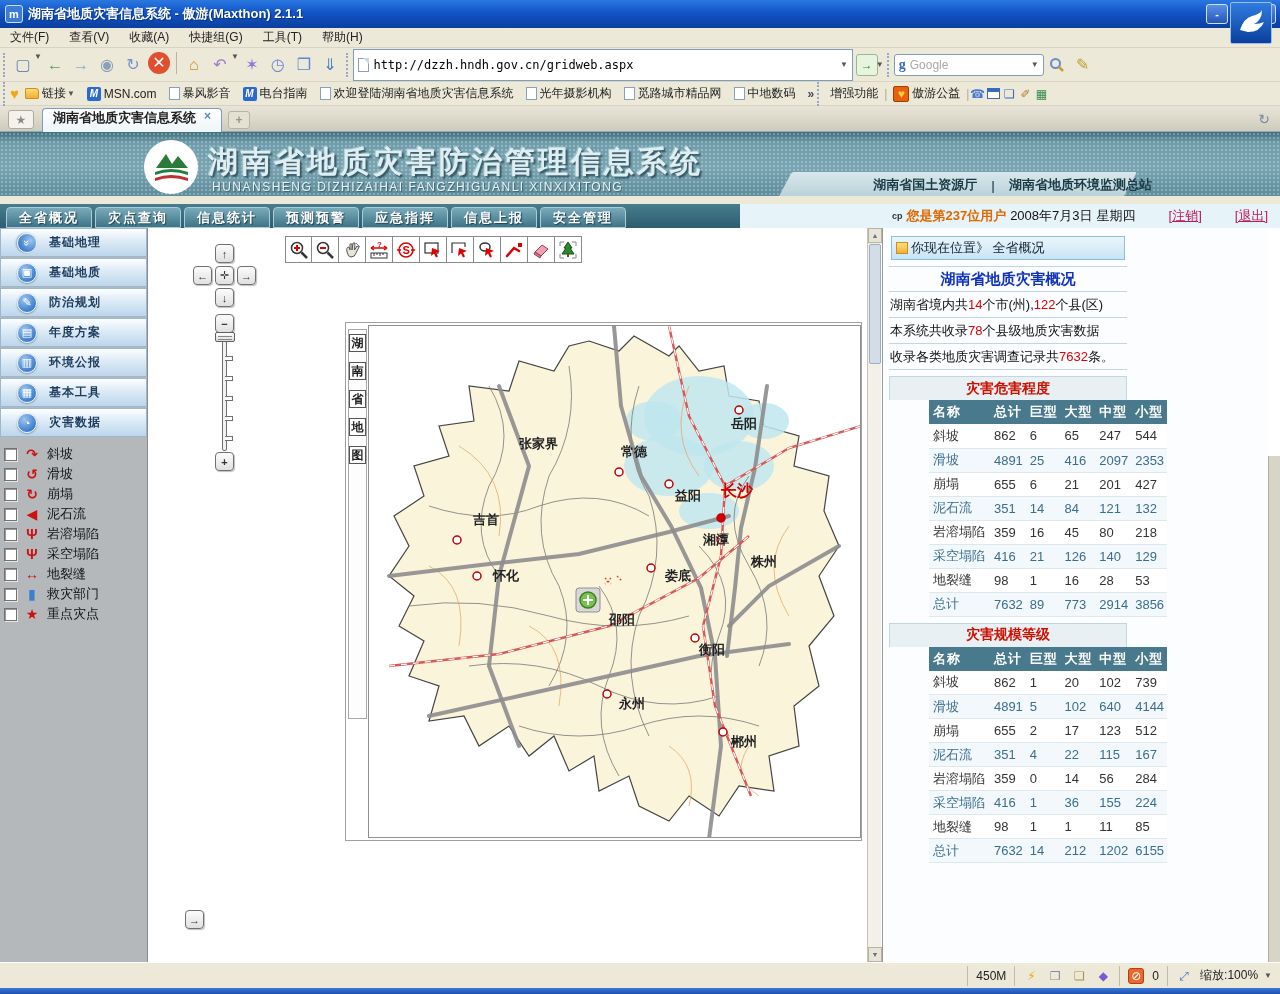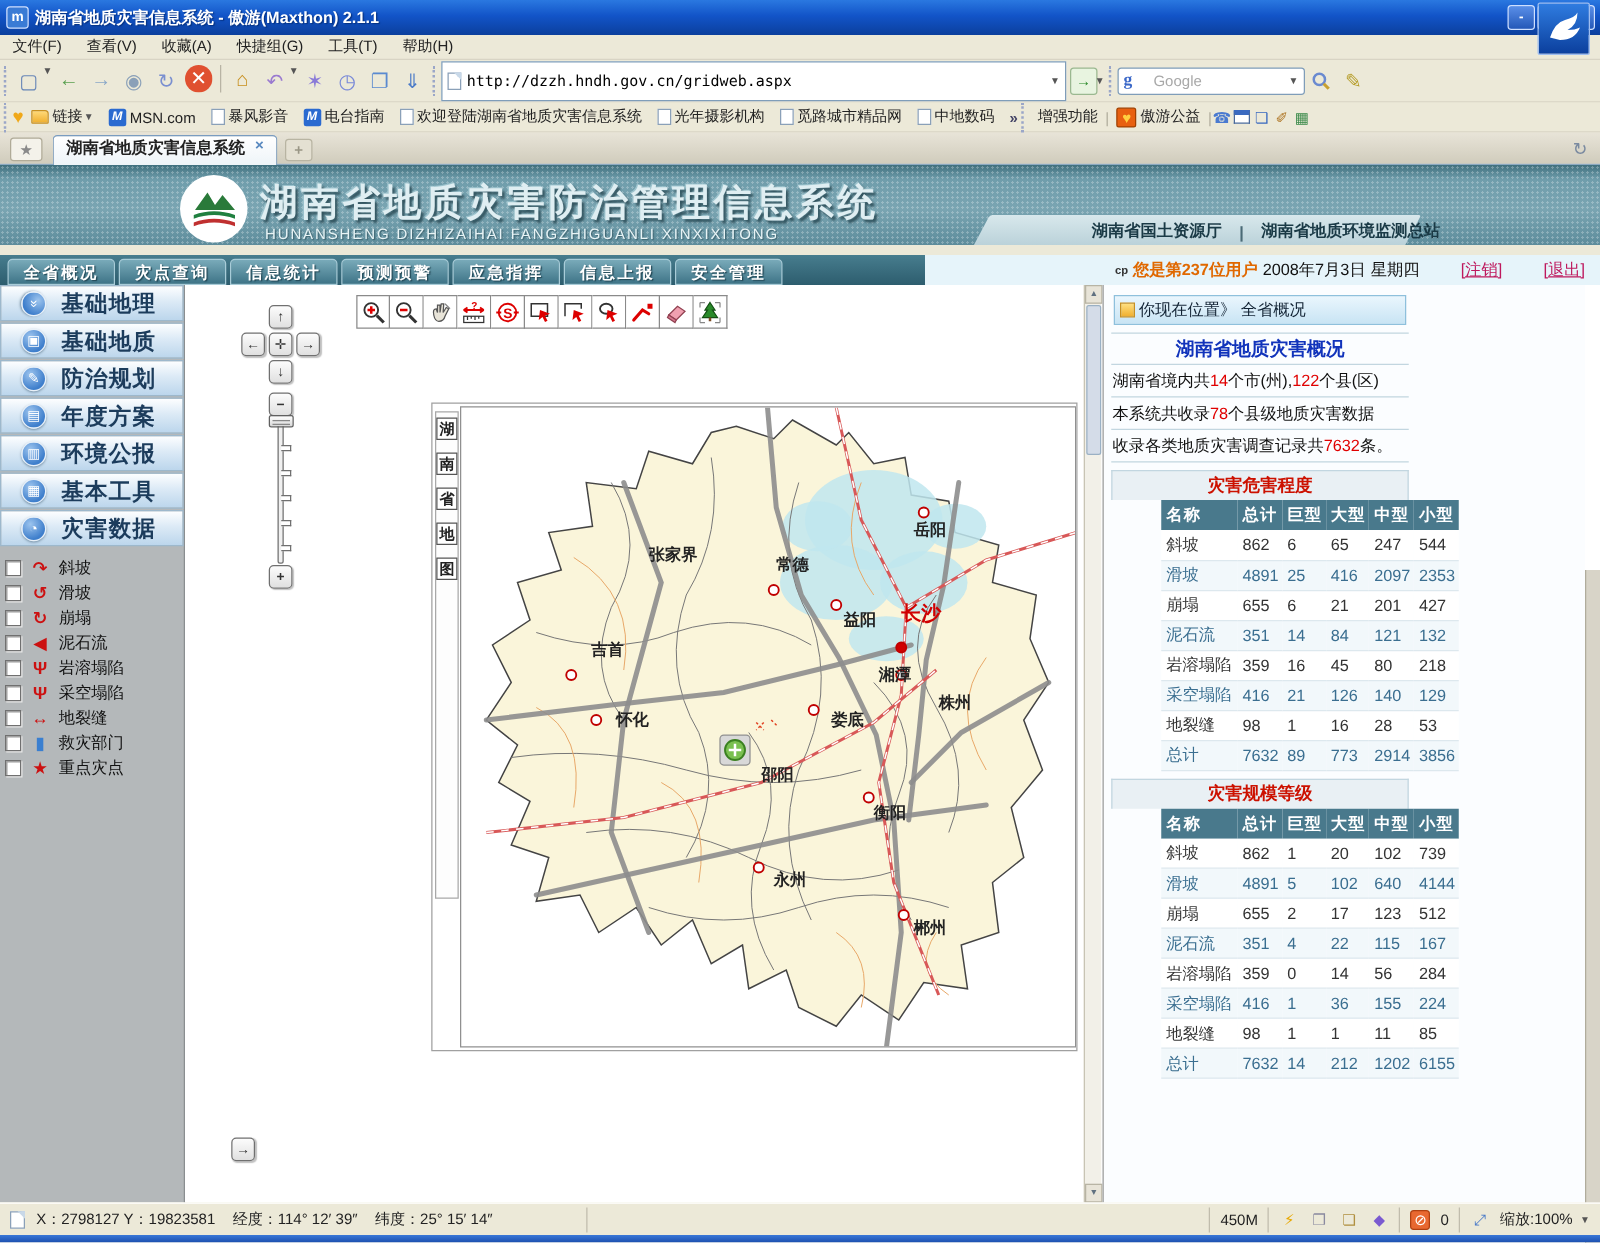--- a/index.html
+++ b/index.html
@@ -95,21 +95,21 @@
 
   
   #content { position:absolute; left:0; top:228px; width:1280px; height:734px; background:#fff; }
 
   
   #sidebar { position:absolute; left:0; top:0; width:148px; height:734px; background:#b4b8ba; border-right:1px solid #8a8e90; }
   .acc-item { height:29px; margin:0 0 1px 0; background:linear-gradient(180deg,#fdfeff 0%,#dceaf6 45%,#bcd6ec 100%);
     border:1px solid #9db8cc; display:flex; align-items:center; gap:12px; padding-left:16px; }
   .acc-ico { width:20px; height:20px; border-radius:50%; background:radial-gradient(circle at 35% 30%,#9cc4ee,#3f7fcc 70%);
     border:1px solid #e8f0f8; color:#fff; font-size:11px; display:flex; align-items:center; justify-content:center; box-shadow:0 1px 2px #7a94a8; }
-  .acc-label { font-size:18px; font-weight:bold; color:#1c3c5c; letter-spacing:1px; }
+  .acc-label { font-size:12px; font-weight:bold; color:#1c3c5c; letter-spacing:1px; }
   #layers { padding:6px 0 0 4px; }
   .layer-row { height:20px; display:flex; align-items:center; gap:7px; }
   .cbx { width:13px; height:13px; background:#fff; border:1px solid #707070;
     box-shadow:inset 1px 1px 0 #9a9a9a, 1px 1px 0 #e8e8e8; }
   .layer-glyph { width:16px; text-align:center; font-size:14px; font-weight:bold; }
   .layer-label { font-size:13px; color:#111; }
 
   
   #mapspace { position:absolute; left:149px; top:0; width:867px; height:734px; background:#fff; }
   #maptools { position:absolute; left:136px; top:8px; display:flex; }
@@ -225,21 +225,21 @@
     <div class="addr" style="width:500px;">
       <div class="page-ico"></div>
       <input value="http://dzzh.hndh.gov.cn/gridweb.aspx" style="">
       <span class="caret">▼</span>
     </div>
     <div class="go-btn">→</div>
     <span class="caret">▼</span>
     <div class="grip"></div>
     <div class="search-box" style="width:150px;">
       <span class="g-logo">g</span>
-      <span class="ph" style="flex:1;margin-left:13px;">Google</span>
+      <span class="ph" style="flex:1;">Google</span>
       <span class="caret">▼</span>
     </div>
     <div class="tbtn">
       <svg width="16" height="16" viewBox="0 0 16 16">
           <circle cx="6.5" cy="6.5" r="4.5" fill="none" stroke="#6a8ad0" stroke-width="2"></circle>
           <line x1="10" y1="10" x2="14" y2="14" stroke="#c8a030" stroke-width="2.5"></line>
         </svg>
     </div>
     <div class="tbtn" style="color:#b8a030;">✎</div>
   </div>
@@ -805,28 +805,20 @@
                 </tr>
               </tbody>
             </table>
           </div>
       </div>
     </div>
     <div id="redge"></div>
   </div>
 
   <div id="statusbar">
-    <div class="sb-sect" style="min-width:470px;">
-      <span style="display:flex;align-items:center;gap:5px;">
-        <span class="page-ico"></span>
-        <span>X：2798127 Y：19823581</span>
-      </span>
-      <span>经度：114° 12′ 39″</span>
-      <span>纬度：25° 15′ 14″</span>
-    </div>
     <div class="sb-right">
       <div class="sb-mini">
           <span>450M</span>
         </div>
       <div class="sb-mini">
         <span class="icon16" style="color:#e8a800;font-weight:bold;">⚡</span>
         <span class="icon16" style="color:#8a8aa0;">❒</span>
         <span class="icon16" style="color:#b09040;">❏</span>
         <span class="icon16" style="color:#7a5ad0;">◆</span>
       </div>

